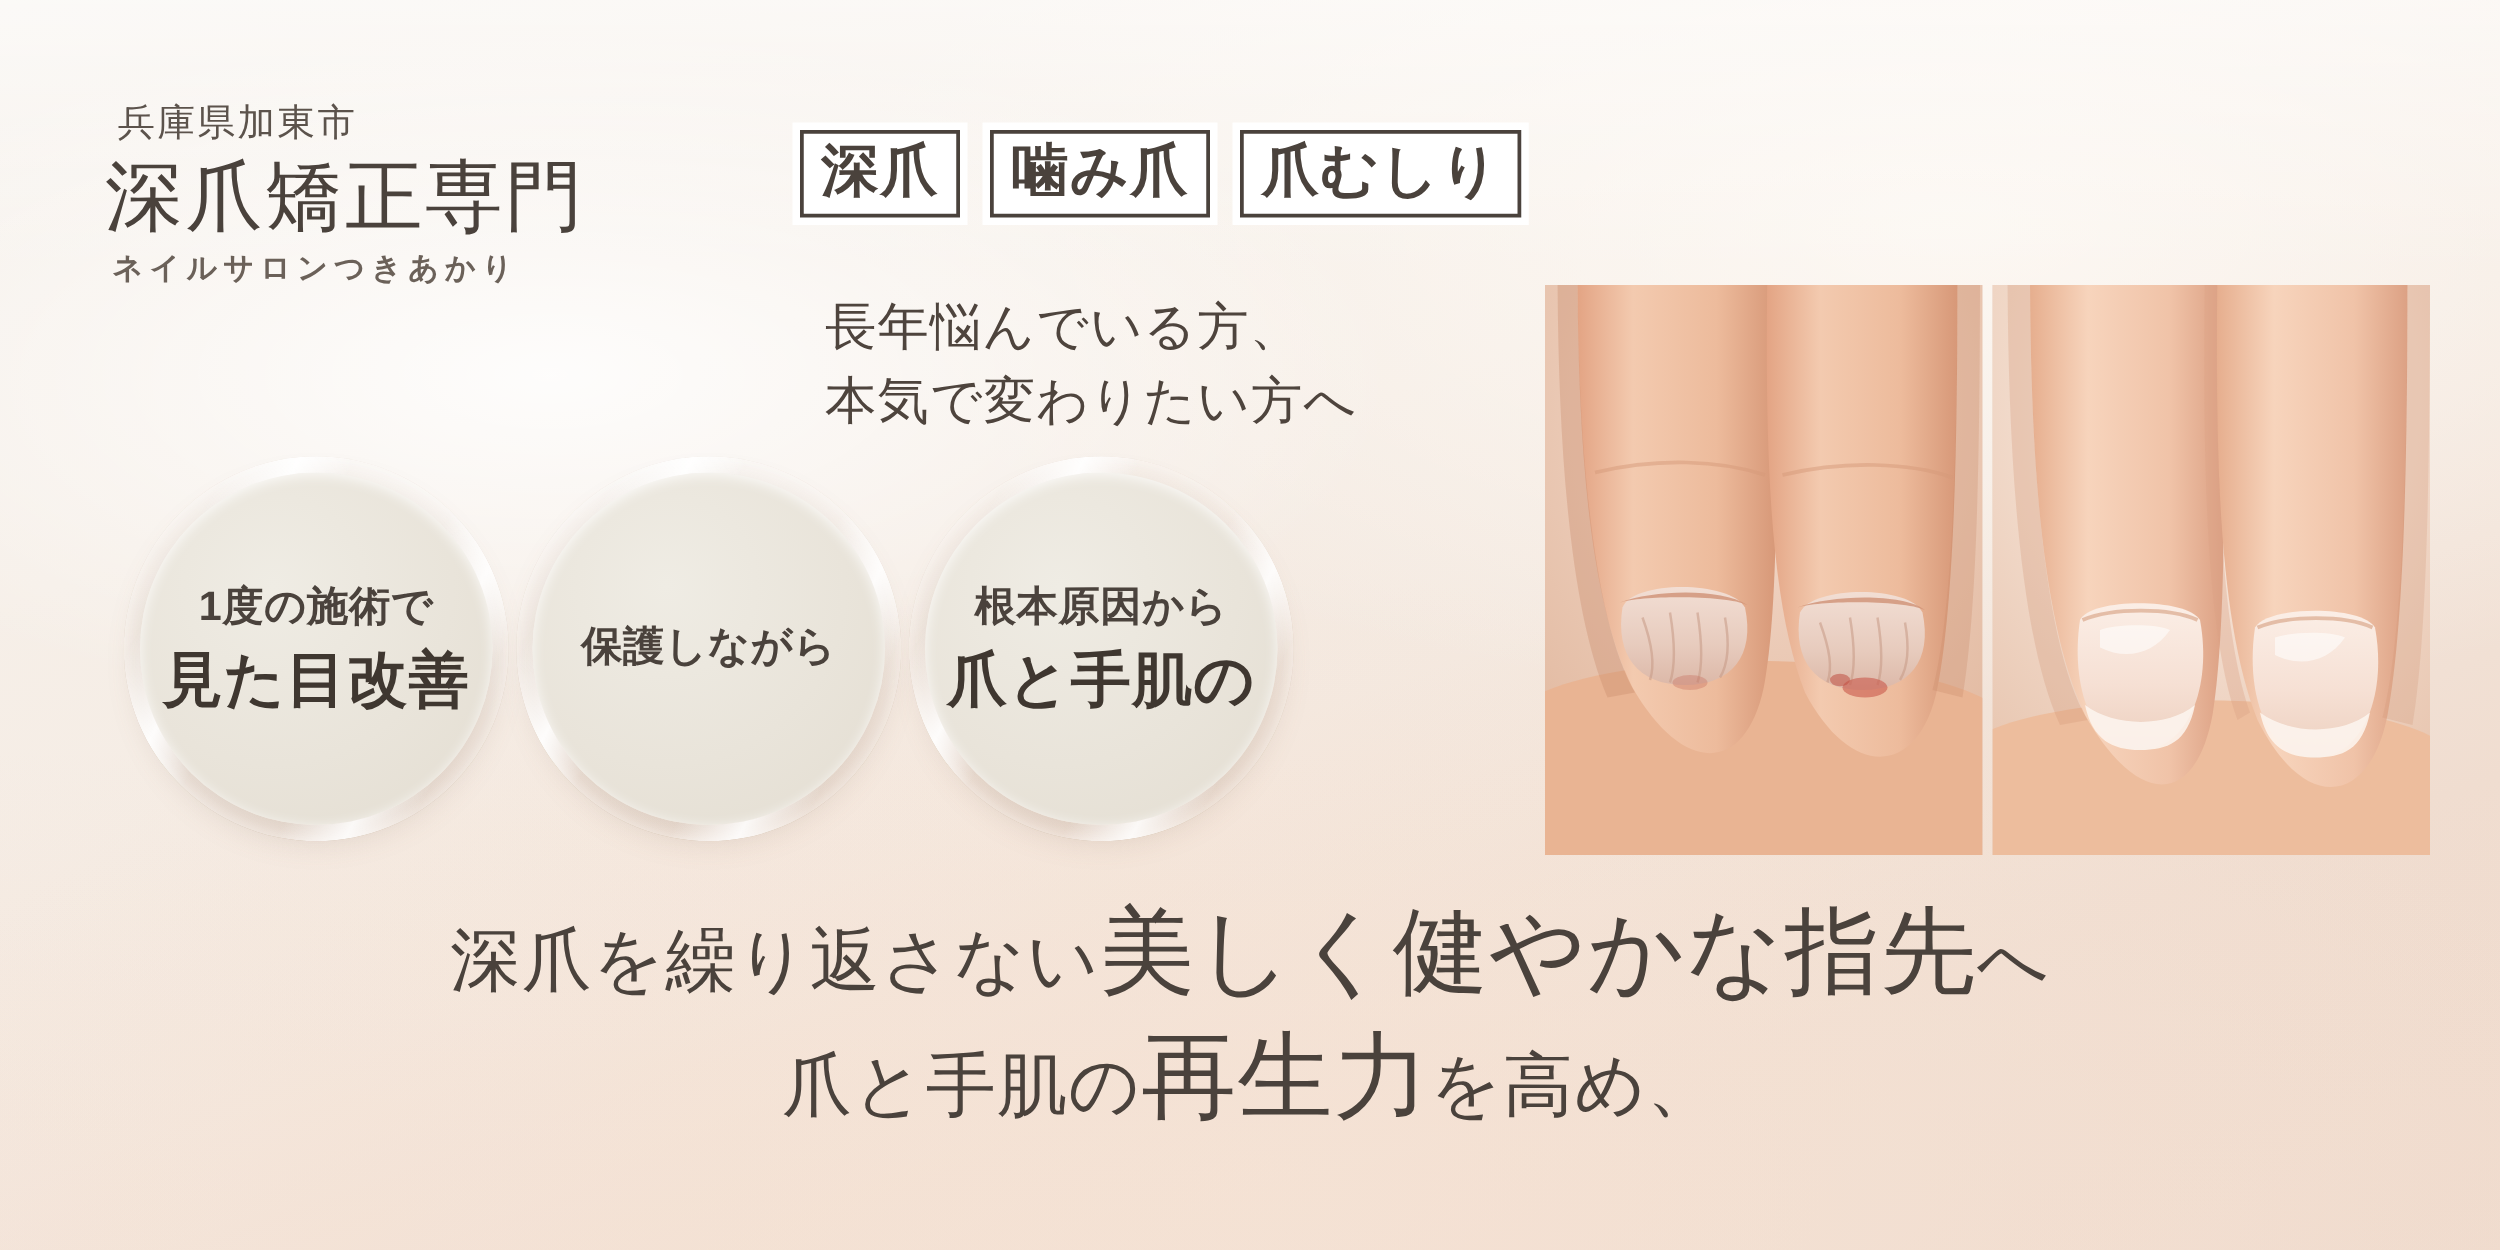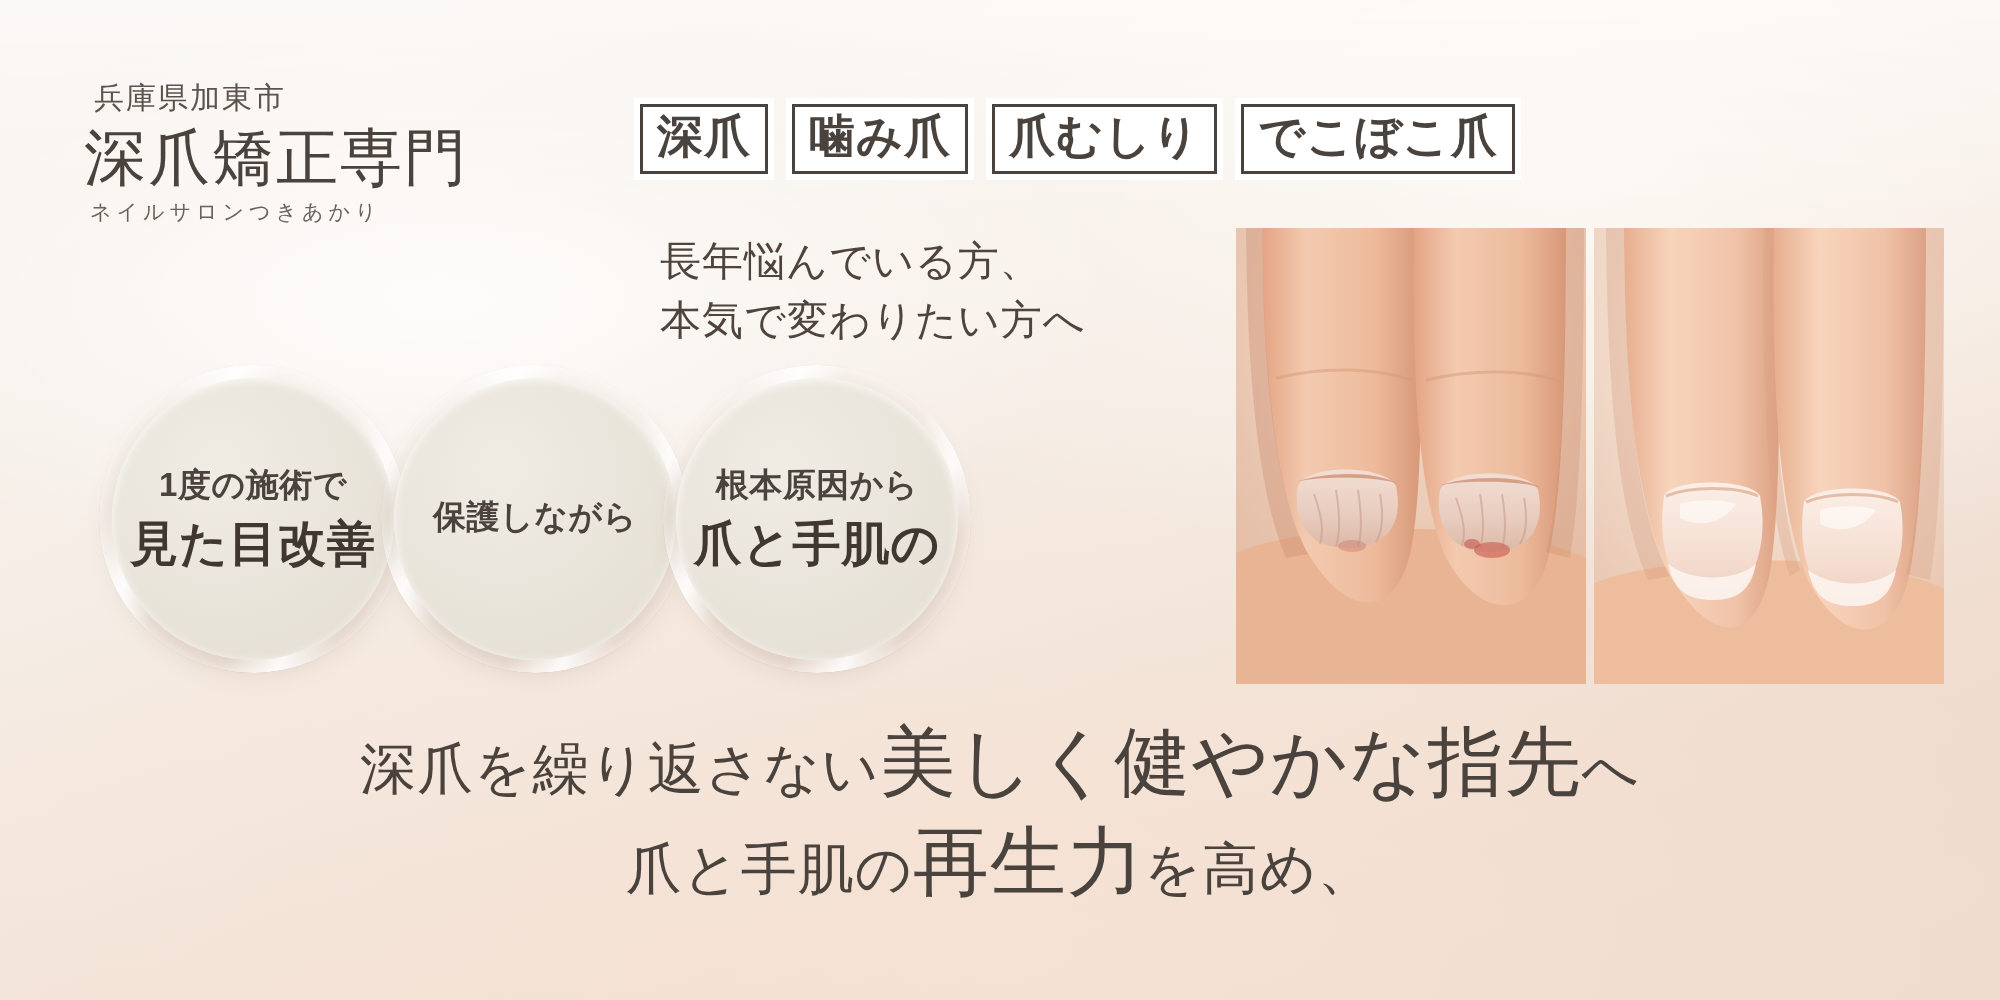--- a/index.html
+++ b/index.html
@@ -48,25 +48,25 @@
   }
   .brand-title {
     font-size: 62px;
     font-weight: 500;
     letter-spacing: 2px;
     color: #4a423c;
     margin: 0 0 8px 0;
     line-height: 1.05;
   }
   .brand-sub {
-    font-size: 21px;
+    font-size: 24px;
     letter-spacing: 5px;
     color: #6b6159;
     margin: 0 0 0 6px;
-    font-weight: 400;
+    font-weight: 700;
   }
 
   
   .tags {
     position: absolute;
     left: 640px;
     top: 104px;
     display: flex;
     gap: 24px;
     align-items: flex-end;
@@ -99,20 +99,21 @@
     letter-spacing: 1px;
   }
   .tagline div { white-space: nowrap; }
 
   
   .badges {
     position: absolute;
     left: 112px;
     top: 378px;
     display: flex;
+    gap: 32px;
   }
   .badge {
     position: relative;
     width: 282px;
     height: 282px;
     border-radius: 50%;
     display: flex;
     flex-direction: column;
     align-items: center;
     justify-content: center;
@@ -258,23 +259,20 @@
   <div class="tags">
     <div class="tag">
       <span class="tag-label">深爪</span>
     </div>
     <div class="tag">
       <span class="tag-label">噛み爪</span>
     </div>
     <div class="tag">
       <span class="tag-label">爪むしり</span>
     </div>
-    <div class="tag">
-      <span class="tag-label">でこぼこ爪</span>
-    </div>
   </div>
 
   <div class="tagline">
     <div>長年悩んでいる方、</div>
     <div>本気で変わりたい方へ</div>
   </div>
 
   <div class="badges">
     <div class="badge">
       <div class="badge-top">1度の施術で</div>

